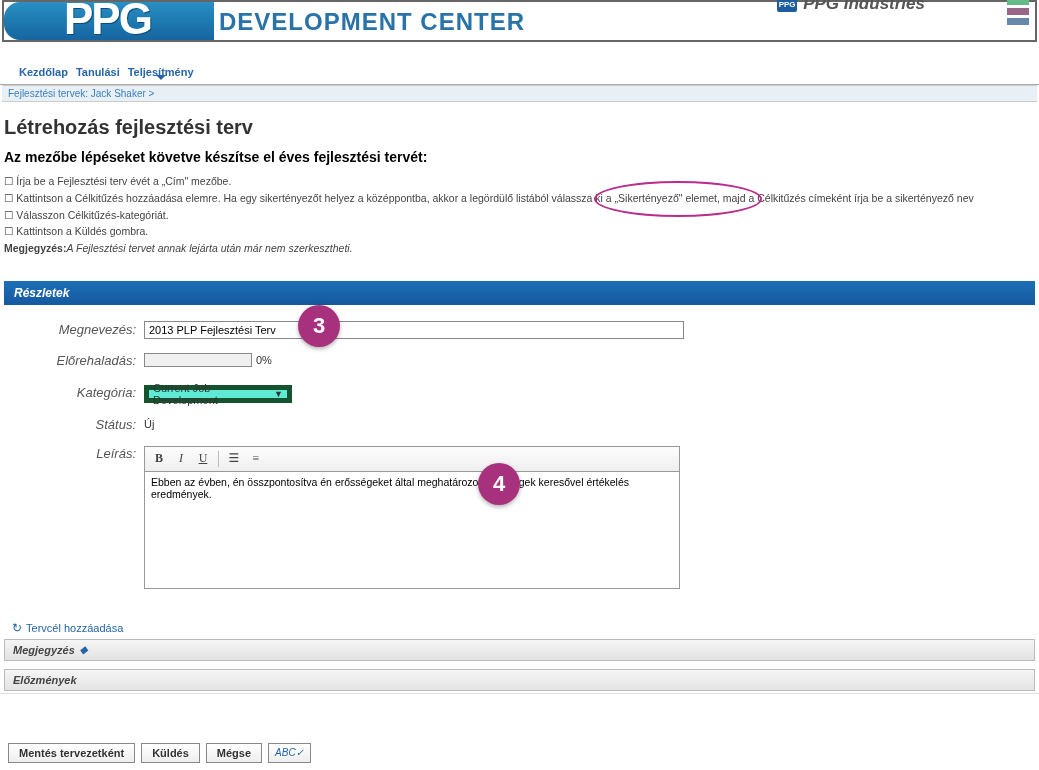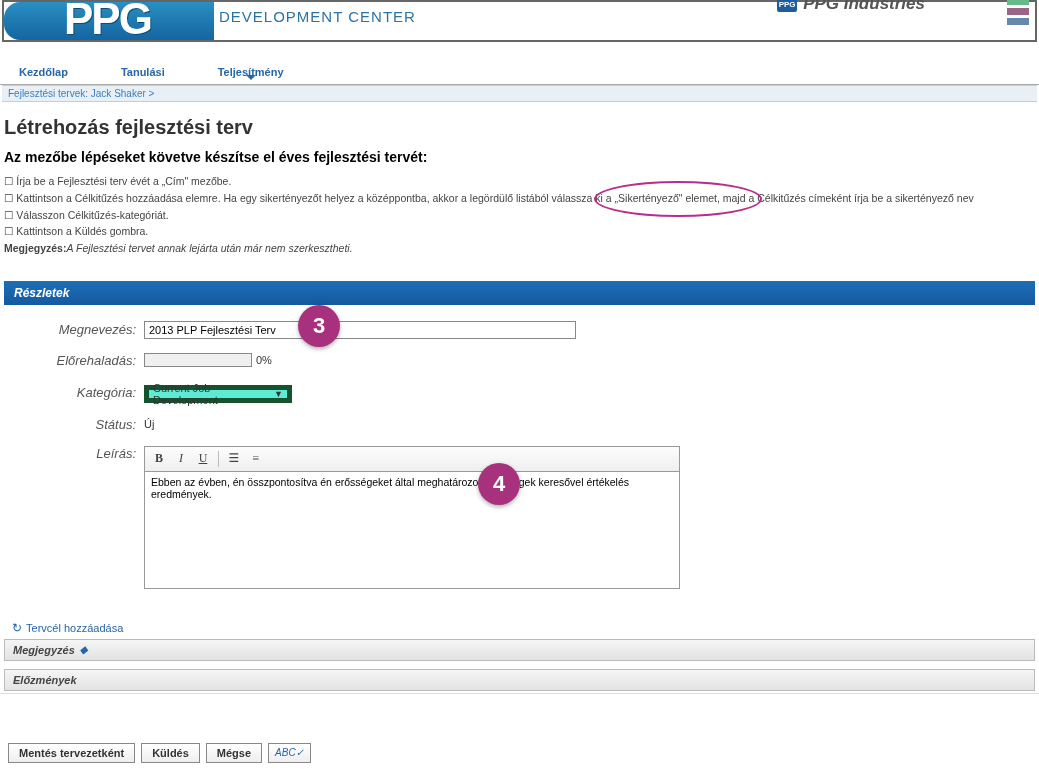--- a/index.html
+++ b/index.html
@@ -1,32 +1,32 @@
 <!DOCTYPE html>
 <html><head>
   <meta charset="utf-8">
   <style>
     * { box-sizing: border-box; margin: 0; padding: 0; }
     body { font-family: Arial, sans-serif; font-size: 11px; color: #333; background: #fff; width: 1039px; }
     
     .banner-wrap { position: relative; border: 2px solid #666; margin: 0 2px; background: #fff; }
     .banner { position: relative; height: 38px; background: linear-gradient(to bottom, #2a8fc3 0%, #1e7ab0 50%, #1665a0 100%); border-radius: 16px; }
-    .banner-text { position: absolute; left: 215px; top: 6px; font-family: "Arial Black", Arial, sans-serif; font-size: 15px; font-weight: 400; color: #2a73a8; letter-spacing: 1px; }
+    .banner-text { position: absolute; left: 215px; top: 6px; font-family: "Arial Black", Arial, sans-serif; font-size: 24px; font-weight: 700; color: #2a73a8; letter-spacing: 1px; }
     .banner-white { position: absolute; left: 210px; top: 0; right: 0; bottom: 0; background: #fff; }
     .banner-logo { position: absolute; left: 60px; top: -8px; font-family: "Arial Black", Arial, sans-serif; font-size: 44px; font-weight: 900; color: #fff; letter-spacing: -2px; text-shadow: 1px 1px 0 #0a4d7a; }
     .banner-right { position: absolute; right: 110px; top: -8px; display: flex; align-items: center; gap: 6px; }
     .right-logo-box { width: 20px; height: 16px; background: #1e5c9e; color: #fff; font-size: 8px; display: flex; align-items: center; justify-content: center; font-weight: bold; border-radius: 2px; }
     .right-text { font-size: 17px; font-weight: 600; color: #555; font-style: italic; }
     .right-bars { position: absolute; right: 6px; top: -4px; display: flex; flex-direction: column; gap: 3px; }
     .right-bar { width: 22px; height: 7px; }
     .bar-g { background: #6b8; }
     .bar-p { background: #968; }
     .bar-b { background: #68a; }
     
-    .nav-tabs { margin-top: 18px; border-bottom: 1px solid #aaa; padding-left: 15px; display: flex; gap: 45px; }
+    .nav-tabs { margin-top: 18px; border-bottom: 1px solid #aaa; padding-left: 15px; display: flex; }
     .nav-tab { color: #2565a8; font-size: 11px; font-weight: bold; padding: 6px 4px; text-decoration: none; cursor: pointer; position: relative; }
     .nav-tab.active::after { content: ""; position: absolute; bottom: -1px; left: 50%; transform: translateX(-50%); border: 5px solid transparent; border-top-color: #2565a8; }
     
     .breadcrumb-bar { background: #e8f0f5; padding: 2px 6px; font-size: 10px; color: #3a7fbf; border-top: 1px solid #ccc; border-bottom: 1px solid #ccc; margin: 0 2px; }
     .breadcrumb-link { color: #3a7fbf; text-decoration: none; cursor: pointer; }
     
     .page-title { font-size: 20px; color: #333; margin: 14px 4px 10px; }
     .page-subtitle { font-size: 14px; color: #000; font-weight: bold; margin: 10px 4px 8px; }
     
     .instructions { margin: 6px 4px; font-size: 10.5px; line-height: 1.6; color: #444; position: relative; }
@@ -37,21 +37,21 @@
     
     .oval-annotation { position: absolute; border: 2px solid #bb2d8a; border-radius: 50%; pointer-events: none; }
     .oval1 { width: 168px; height: 36px; left: 590px; top: 8px; }
     
     .section-header { background: linear-gradient(to bottom, #1d6fb7, #1559a0); color: #fff; font-size: 12px; font-style: italic; font-weight: bold; padding: 5px 10px; margin: 24px 4px 0; }
     
     .details-body { padding: 16px 0 10px; margin: 0 4px; position: relative; }
     .form-row { display: flex; align-items: center; margin-bottom: 14px; }
     .form-label { width: 140px; text-align: right; font-style: italic; color: #555; font-size: 13px; padding-right: 8px; }
     .form-control-wrap { flex: 0 0 auto; }
-    .text-input { width: 432px; height: 18px; border: 1px solid #888; padding: 1px 4px; font-size: 11px; }
+    .text-input { width: 540px; height: 18px; border: 1px solid #888; padding: 1px 4px; font-size: 11px; }
     .progress-outer { display: inline-flex; align-items: center; gap: 4px; }
     .progress-bar { width: 108px; height: 14px; border: 1px solid #888; background: #f0f0f0; }
     .progress-text { font-size: 11px; }
     .select-box { width: 148px; height: 18px; border: 5px solid #14532d; padding: 1px 4px; font-size: 11px; background: #5eead4; display: inline-flex; align-items: center; justify-content: space-between; cursor: pointer; }
     .select-arrow { font-size: 9px; }
     .static-value { font-size: 11px; color: #333; }
     
     .leiras-row { display: flex; align-items: flex-start; margin-bottom: 14px; }
     .rte-wrap { width: 536px; }
     .rte-toolbar { border: 1px solid #999; border-bottom: none; background: linear-gradient(to bottom, #fdfdfd, #eee); padding: 3px 4px; display: flex; gap: 2px; }

